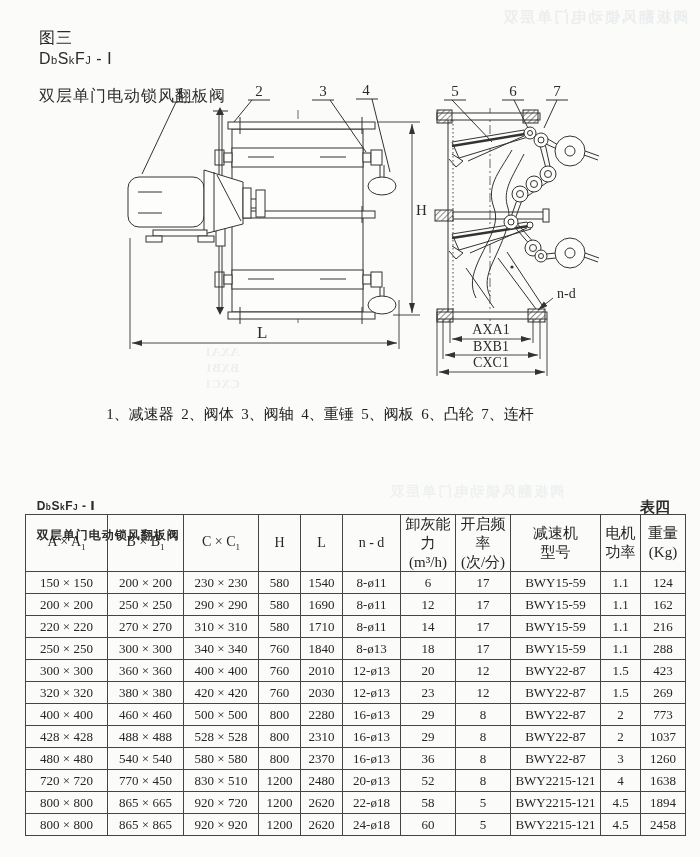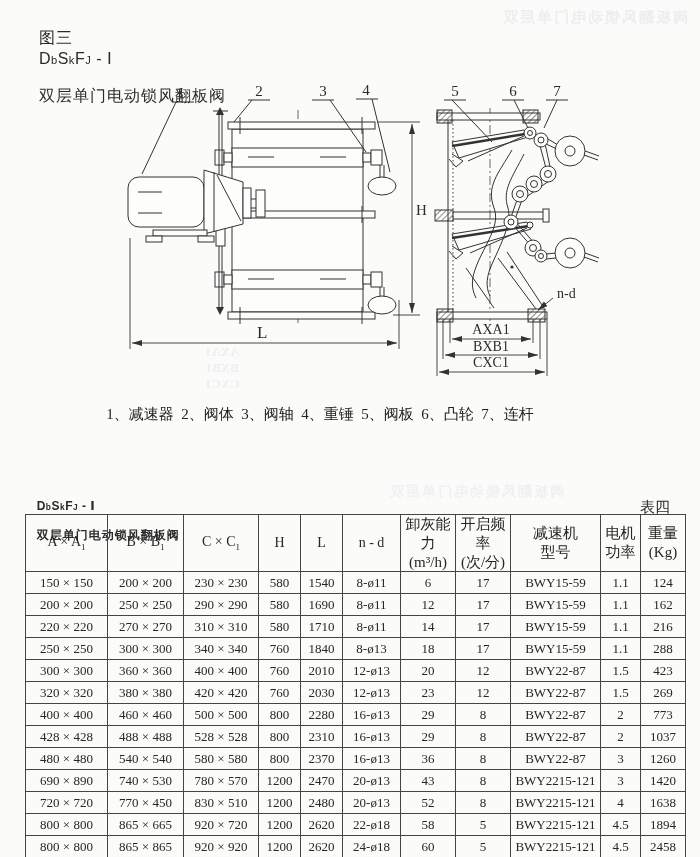--- a/index.html
+++ b/index.html
@@ -29,21 +29,21 @@
   .caption{
     position:absolute;top:405px;left:0;width:640px;text-align:center;
     font-size:15px;white-space:pre;
     font-family:"Liberation Serif","DejaVu Serif",serif;color:#222;
   }
   .section-title{
     position:absolute;top:485px;left:28px;font-size:12px;font-weight:bold;
     letter-spacing:1px;white-space:pre;
   }
   .table-label{
-    position:absolute;top:498px;left:640px;font-size:15px;font-weight:normal;
+    position:absolute;top:498px;left:640px;font-size:15px;font-weight:bold;
   }
   table.spec{
     position:absolute;top:514px;left:25px;width:660px;
     border-collapse:collapse;table-layout:fixed;
     border:1.5px solid #383838;
     font-family:"Liberation Serif","DejaVu Serif",serif;
     padding-left:26px;
   }
   table.spec th,table.spec td{
     border:1px solid #454545;text-align:center;vertical-align:middle;
@@ -455,33 +455,20 @@
         <td>800</td>
         <td>2370</td>
         <td>16-ø13</td>
         <td>36</td>
         <td>8</td>
         <td>BWY22-87</td>
         <td>3</td>
         <td>1260</td>
       </tr>
       <tr>
-        <td>690 × 890</td>
-        <td>740 × 530</td>
-        <td>780 × 570</td>
-        <td>1200</td>
-        <td>2470</td>
-        <td>20-ø13</td>
-        <td>43</td>
-        <td>8</td>
-        <td>BWY2215-121</td>
-        <td>3</td>
-        <td>1420</td>
-      </tr>
-      <tr>
         <td>720 × 720</td>
         <td>770 × 450</td>
         <td>830 × 510</td>
         <td>1200</td>
         <td>2480</td>
         <td>20-ø13</td>
         <td>52</td>
         <td>8</td>
         <td>BWY2215-121</td>
         <td>4</td>

